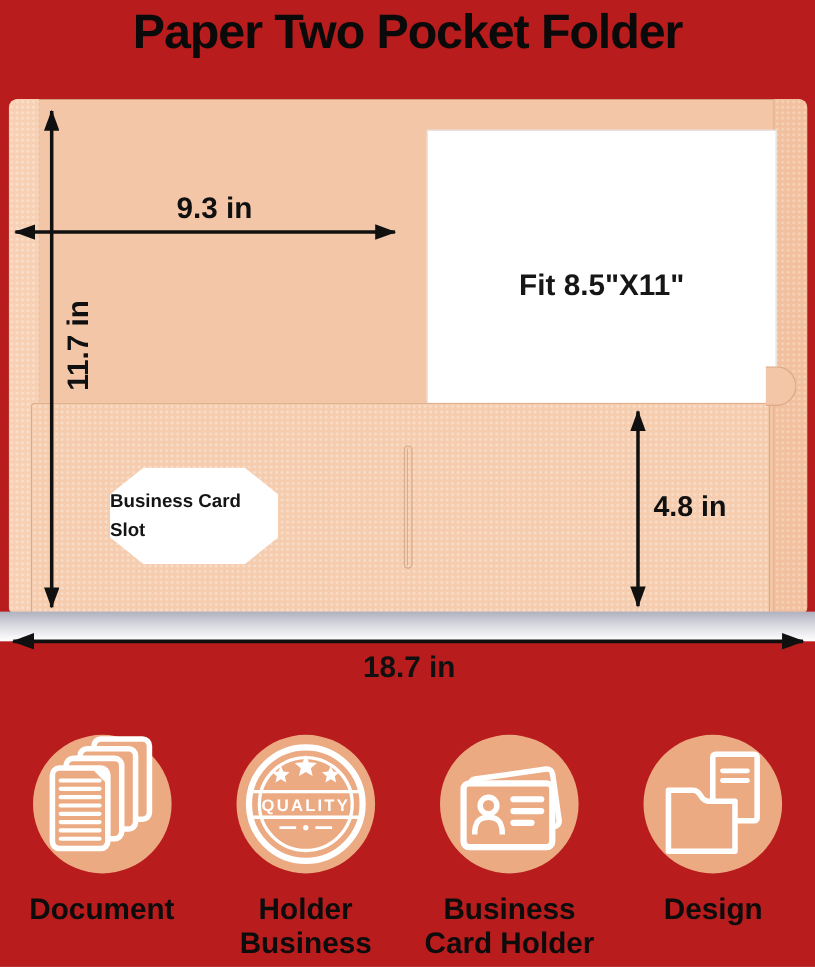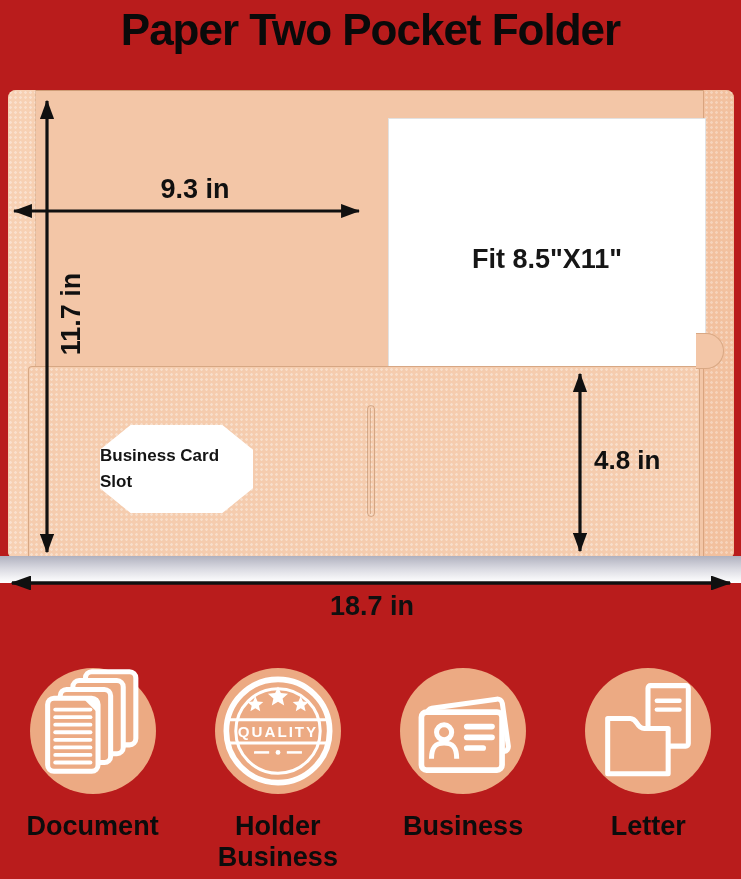--- a/index.html
+++ b/index.html
@@ -209,33 +209,34 @@
           <path d="M25,72 C25,62 29,59.5 35,59.5 C41,59.5 45,62 45,72" fill="none" stroke="#ffffff" stroke-width="4"></path>
           <g stroke="#ffffff" stroke-width="4.5" stroke-linecap="round">
             <line x1="53" y1="46.5" x2="73" y2="46.5"></line>
             <line x1="53" y1="55" x2="73" y2="55"></line>
             <line x1="53" y1="63.5" x2="66" y2="63.5"></line>
           </g>
         </svg>
       </div>
       <div class="feature-label">
         <div>Business</div>
+        <div>Card Holder</div>
       </div>
     </div>
 
     <div class="feature">
       <div class="icon-circle">
         <svg viewBox="0 0 100 100">
           <rect x="50" y="14" width="32" height="48" rx="2" fill="#ecaa83" stroke="#ffffff" stroke-width="4"></rect>
           <g stroke="#ffffff" stroke-width="3.5" stroke-linecap="round">
             <line x1="57" y1="26" x2="75" y2="26"></line>
             <line x1="57" y1="33" x2="75" y2="33"></line>
           </g>
           <path d="M18,40 L36,40 C42,40 40.5,48 47,48 L66,48 L66,84 L18,84 Z" fill="#ecaa83" stroke="#ffffff" stroke-width="4" stroke-linejoin="round"></path>
         </svg>
       </div>
       <div class="feature-label">
-        <div>Letter</div>
+        <div>Design</div>
       </div>
     </div>
 
   </div>
 </div>
 
 </body></html>

